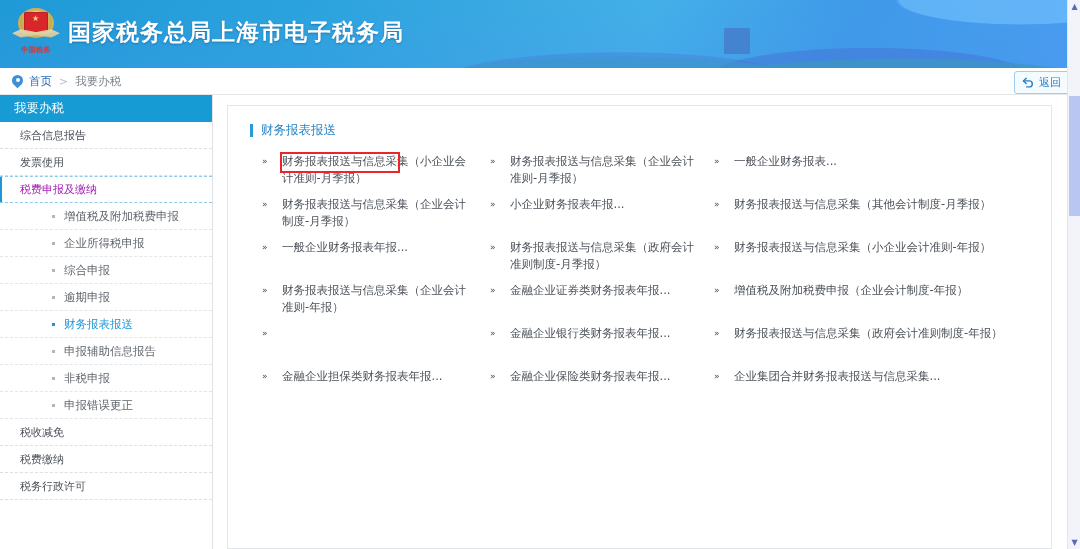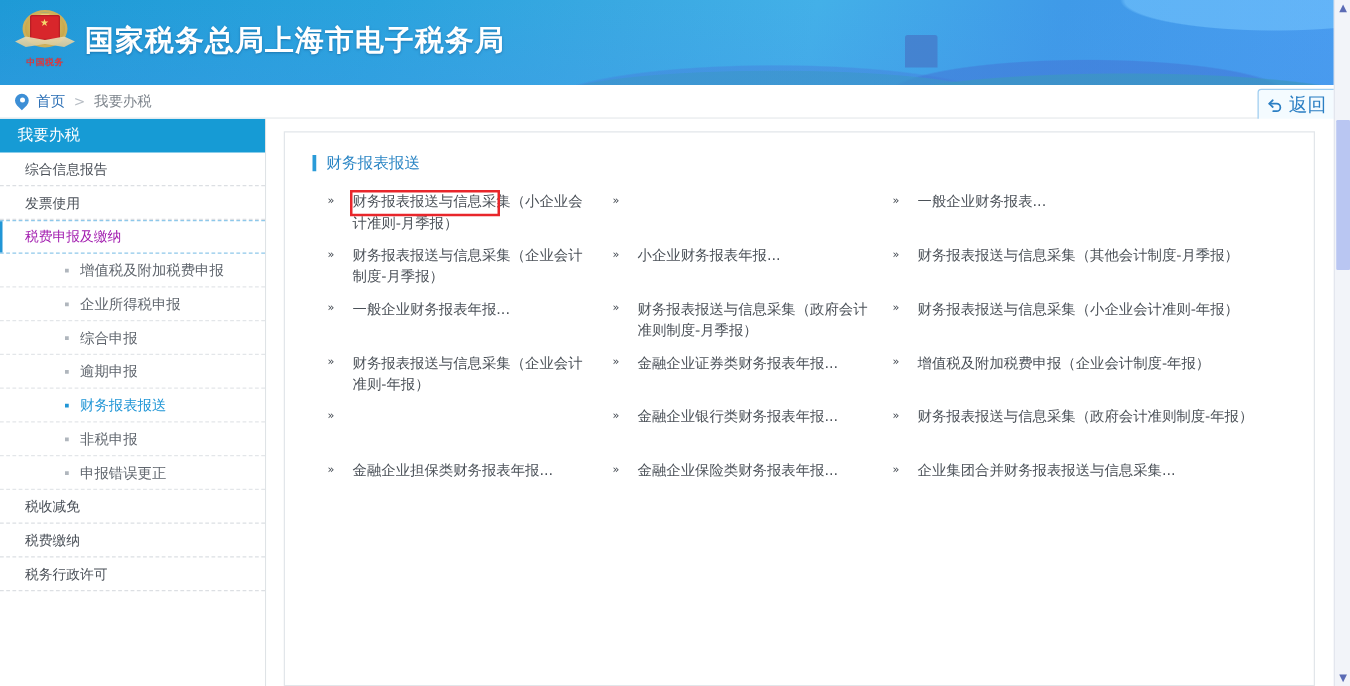--- a/index.html
+++ b/index.html
@@ -108,21 +108,21 @@
     position:absolute; right:10px; top:3px;
     display:flex; align-items:center; gap:5px;
     padding:3px 8px 3px 7px;
     border:1px solid #9fcdf0; border-radius:3px;
     background:#f4fbff; cursor:pointer;
   }
   .return-arrow {
     width:12px; height:11px; position:relative;
   }
   .return-arrow svg { display:block; }
-  .return-label { color:#2b7fc4; font-size:15px; }
+  .return-label { color:#2b7fc4; font-size:11px; }
 
   
   .body-wrap { position:relative; display:flex; height:454px; }
 
   
   .sidebar {
     width:213px; flex:0 0 213px;
     border-right:1px solid #dfe3e6;
     background:#ffffff;
     overflow:hidden;
@@ -288,20 +288,24 @@
           <div class="side-l2">
             <span class="dot"></span>
             <span>逾期申报</span>
           </div>
           <div class="side-l2 sel">
             <span class="dot"></span>
             <span>财务报表报送</span>
           </div>
           <div class="side-l2">
             <span class="dot"></span>
+            <span>申报辅助信息报告</span>
+          </div>
+          <div class="side-l2">
+            <span class="dot"></span>
             <span>非税申报</span>
           </div>
           <div class="side-l2">
             <span class="dot"></span>
             <span>申报错误更正</span>
           </div>
           <div class="side-l1">
             <span>税收减免</span>
           </div>
           <div class="side-l1">
@@ -323,20 +327,21 @@
 
         <div class="grid" id="link-grid">
             <div class="grow">
               <div class="cell c1 highlight">
                 <span class="bullet">»</span>
                 <a class="lnk">财务报表报送与信息采集（小企业会计准则-月季报）</a>
                 <span class="hl-box" style="left: 18px; top: -1px;"></span>
               </div>
               <div class="cell c2">
                 <span class="bullet">»</span>
+                <a class="lnk">财务报表报送与信息采集（企业会计准则-月季报）</a>
               </div>
               <div class="cell c3">
                 <span class="bullet">»</span>
                 <a class="lnk">一般企业财务报表...</a>
               </div>
             </div>
             <div class="grow">
               <div class="cell c1">
                 <span class="bullet">»</span>
                 <a class="lnk">财务报表报送与信息采集（企业会计制度-月季报）</a>

